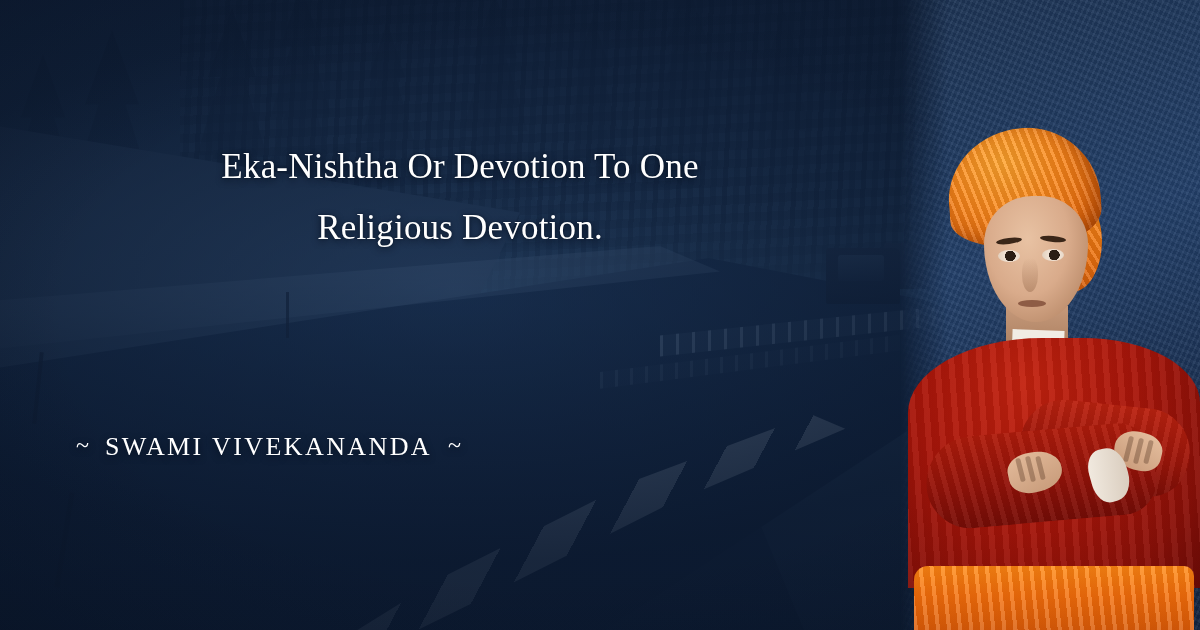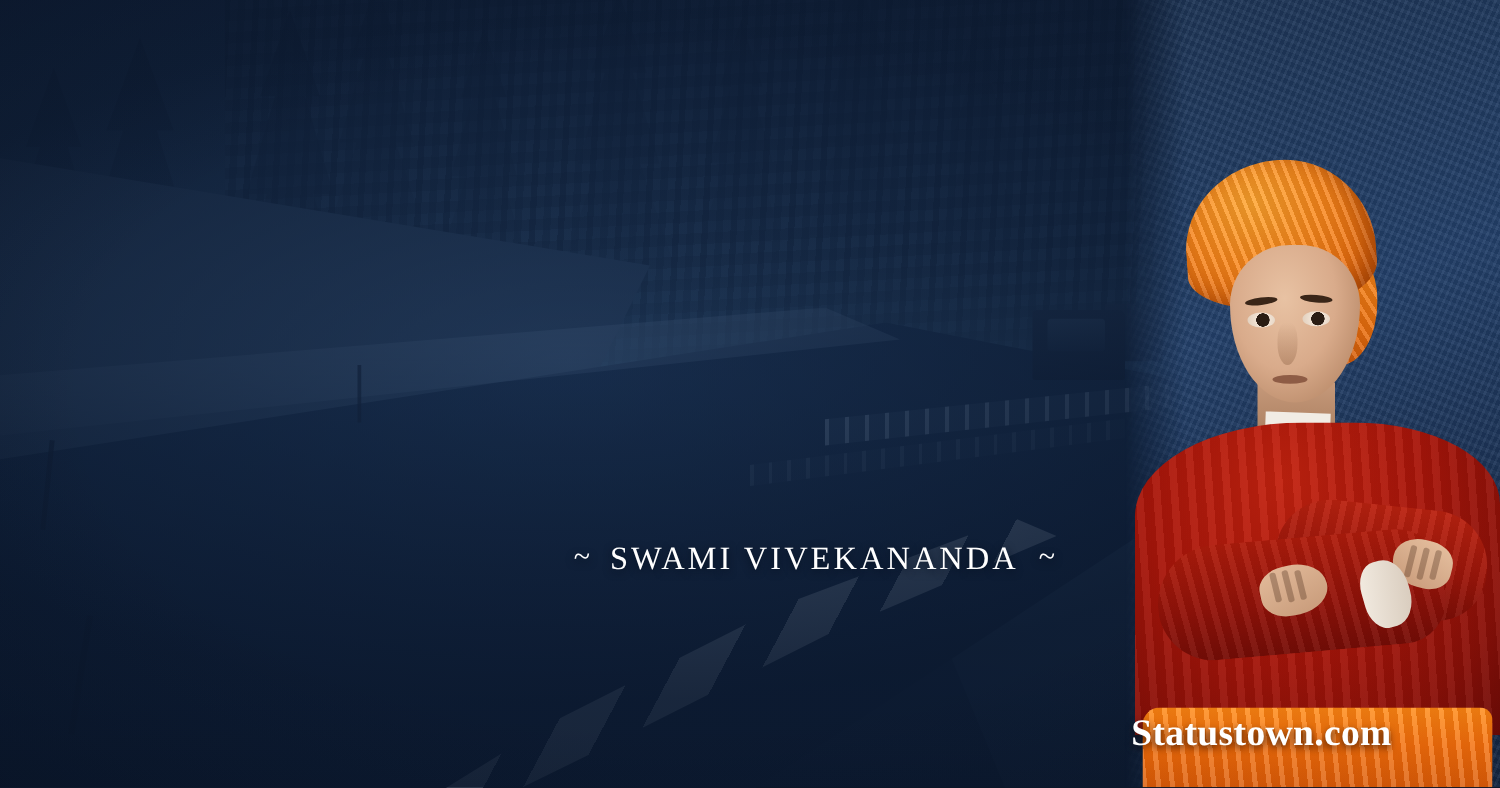--- a/index.html
+++ b/index.html
@@ -297,21 +297,21 @@
     font-size: 35px;
     line-height: 61px;
     letter-spacing: .2px;
     text-shadow: 0 2px 7px rgba(4,12,26,.78), 0 0 2px rgba(4,12,26,.55);
     white-space: nowrap;
   }
   .attribution {
     position: absolute;
     left: 60px; top: 432px;
     width: 800px;
-    text-align: right;
+    text-align: left;
     color: #ffffff;
     font-size: 26px;
     letter-spacing: 2.4px;
     text-shadow: 0 2px 7px rgba(4,12,26,.80);
   }
   .tilde {
     display: inline-block;
     font-size: 24px;
     vertical-align: 2px;
     padding: 0 16px;
@@ -394,21 +394,22 @@
     <div class="p-el cuff"></div>
     <div class="p-el hand-a"></div>
     <div class="finger" style="left:118px; top:458px; width:5px; height:24px; transform:rotate(-14deg);"></div>
     <div class="finger" style="left:128px; top:456px; width:5px; height:26px; transform:rotate(-14deg);"></div>
     <div class="finger" style="left:138px; top:456px; width:5px; height:24px; transform:rotate(-14deg);"></div>
 
     <div class="p-el sash"></div>
   </div>
 
   <div class="quote-block">
+    <div class="quote-line">Eka-Nishtha Or Devotion To One</div>
+    <div class="quote-line">Religious Devotion.</div>
   </div>
 
   <div class="attribution">
     <span class="tilde">~</span><span>SWAMI VIVEKANANDA</span><span class="tilde">~</span>
   </div>
 
-  <div class="watermark">Statustown.com</div>
 
 </div>
 
 </body></html>

